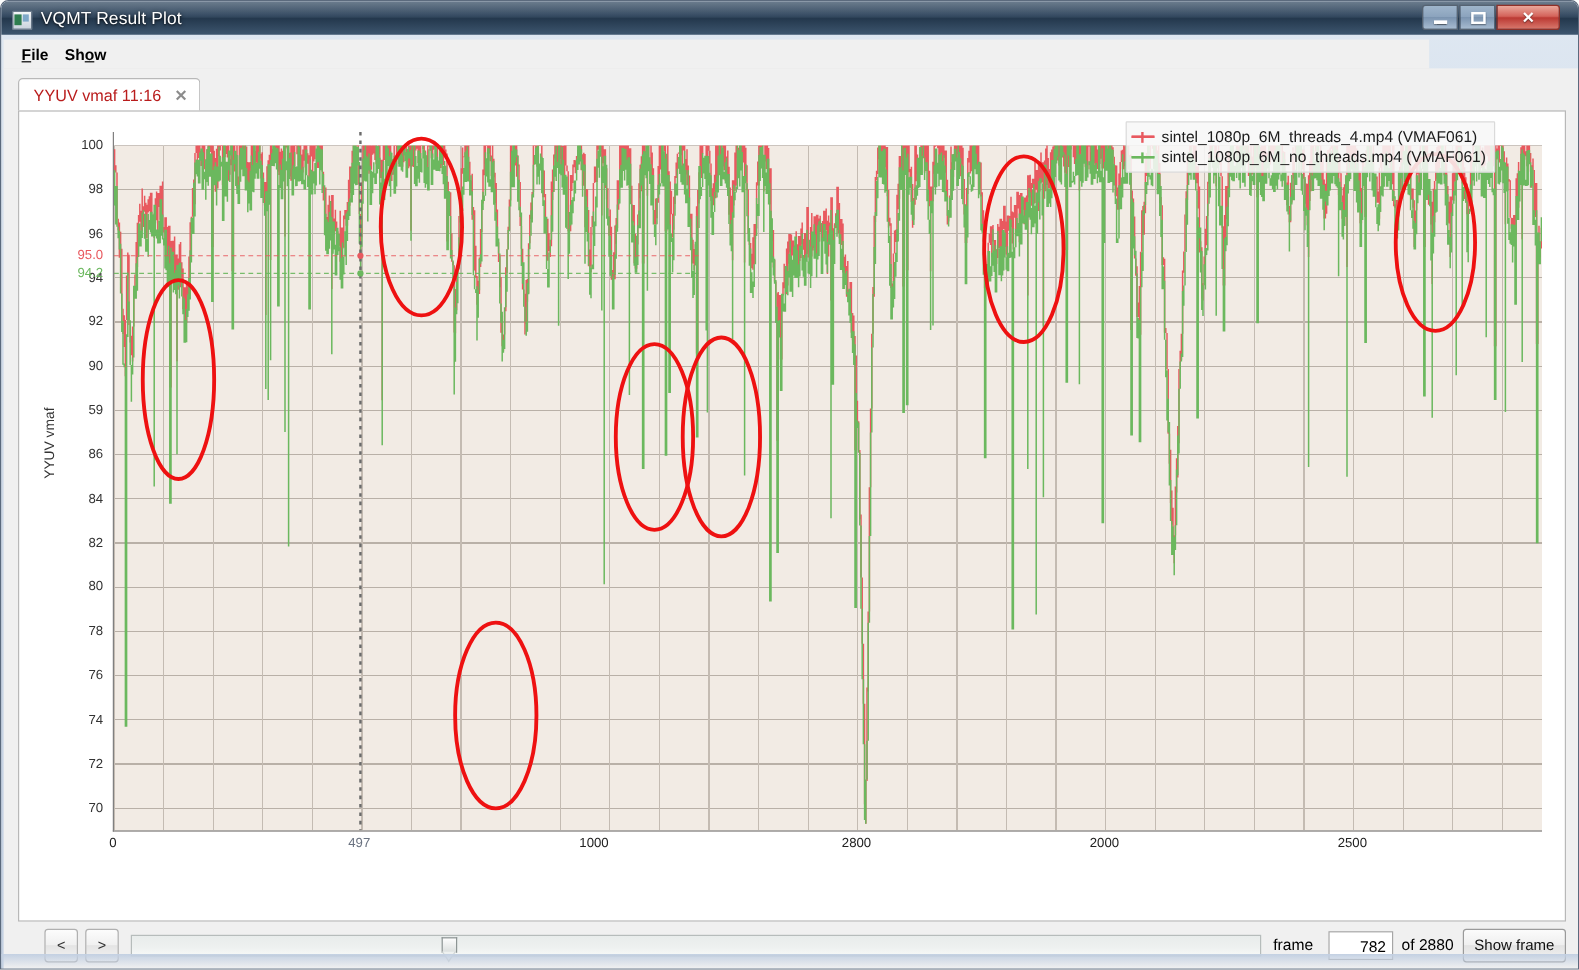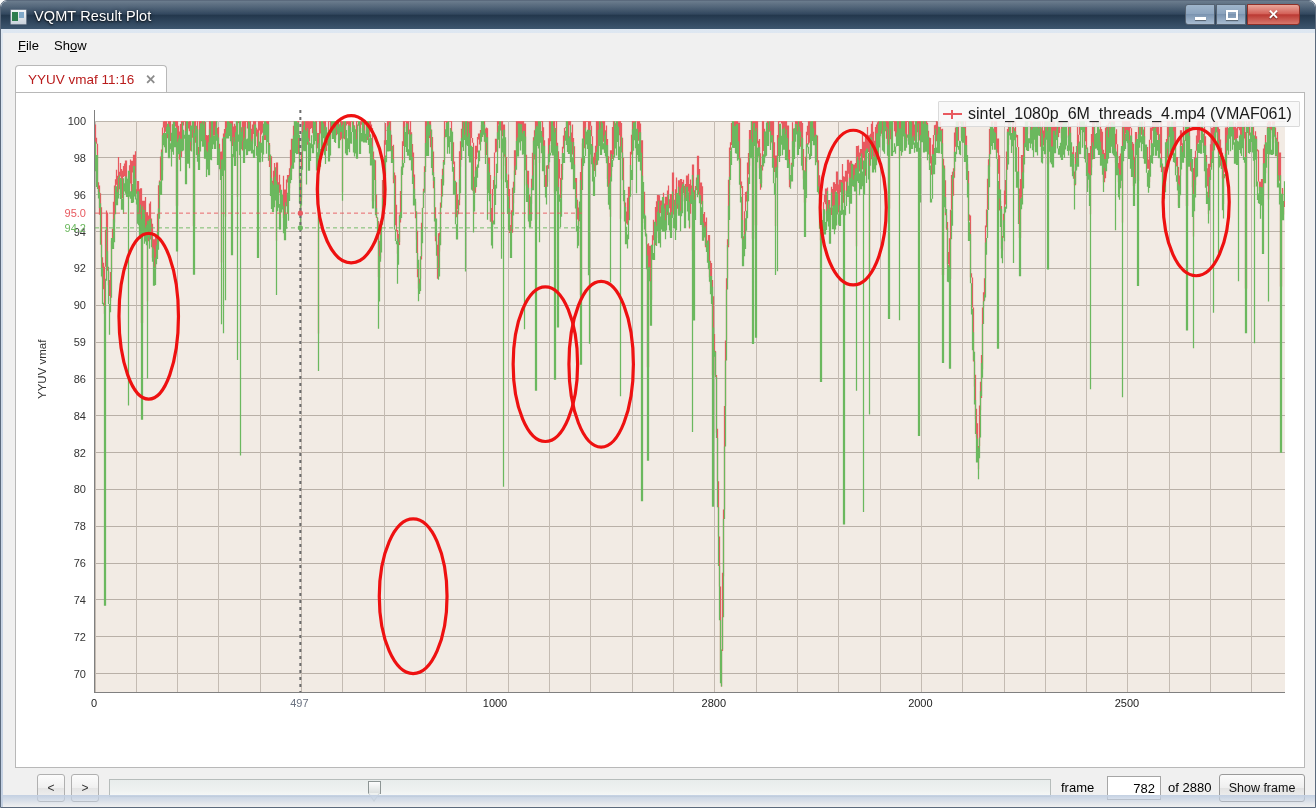--- a/index.html
+++ b/index.html
@@ -95,23 +95,24 @@
     position: absolute; left: 9px; top: 5px;
     width: 12px; height: 10px;
     border: 2px solid #ffffff; box-sizing: border-box;
     box-shadow: 0 1px 1px rgba(0,0,0,0.4);
   }
 
   
   #menubar {
     position: absolute;
     left: 2px; top: 32px;
-    width: 1312px; height: 24px;
+    width: 1188px; height: 24px;
     background: #f0f0f0;
     border-bottom: 1px solid #e4e4e4;
+    font-weight: bold;
   }
   .menu-item {
     position: absolute; top: 3px;
     font-size: 13px; color: #000;
     padding: 2px 7px;
     cursor: default;
   }
   .menu-item u { text-decoration: underline; }
   #menu-file { left: 8px; }
   #menu-show { left: 44px; }
@@ -236,21 +237,21 @@
     width: 19px; height: 0;
     border-top: 2px solid #000;
     margin-right: 6px;
     position: relative;
   }
   .legend-swatch::before {
     content: ""; position: absolute;
     left: 8px; top: -5px; width: 2px; height: 9px;
     background: inherit;
   }
-  .legend-text { font-size: 16px; color: #1a1a1a; white-space: nowrap; }
+  .legend-text { font-size: 13px; color: #1a1a1a; white-space: nowrap; }
 
   
   #controlbar {
     position: absolute;
     left: 12px; top: 717px;
     width: 1290px; height: 30px;
   }
   .navbtn {
     position: absolute; top: 0;
     width: 28px; height: 28px;
@@ -487,20 +488,24 @@
             <div class="xtick" style="left: 619.792px;">2800</div>
             <div class="xtick" style="left: 826.389px;">2000</div>
             <div class="xtick" style="left: 1032.99px;">2500</div>
           </div>
 
         <div id="legend">
             <div class="legend-row">
               <span class="legend-swatch" style="border-top-color: rgb(232, 89, 95); background: rgb(232, 89, 95);"></span>
               <span class="legend-text">sintel_1080p_6M_threads_4.mp4 (VMAF061)</span>
             </div>
+            <div class="legend-row">
+              <span class="legend-swatch" style="border-top-color: rgb(107, 184, 94); background: rgb(107, 184, 94);"></span>
+              <span class="legend-text">sintel_1080p_6M_no_threads.mp4 (VMAF061)</span>
+            </div>
           </div>
       </div>
     </div>
 
     <div id="controlbar">
       <div class="navbtn" id="btn-prev">&lt;</div>
       <div class="navbtn" id="btn-next">&gt;</div>
 
       <div id="slider-track">
         <div id="slider-thumb">

